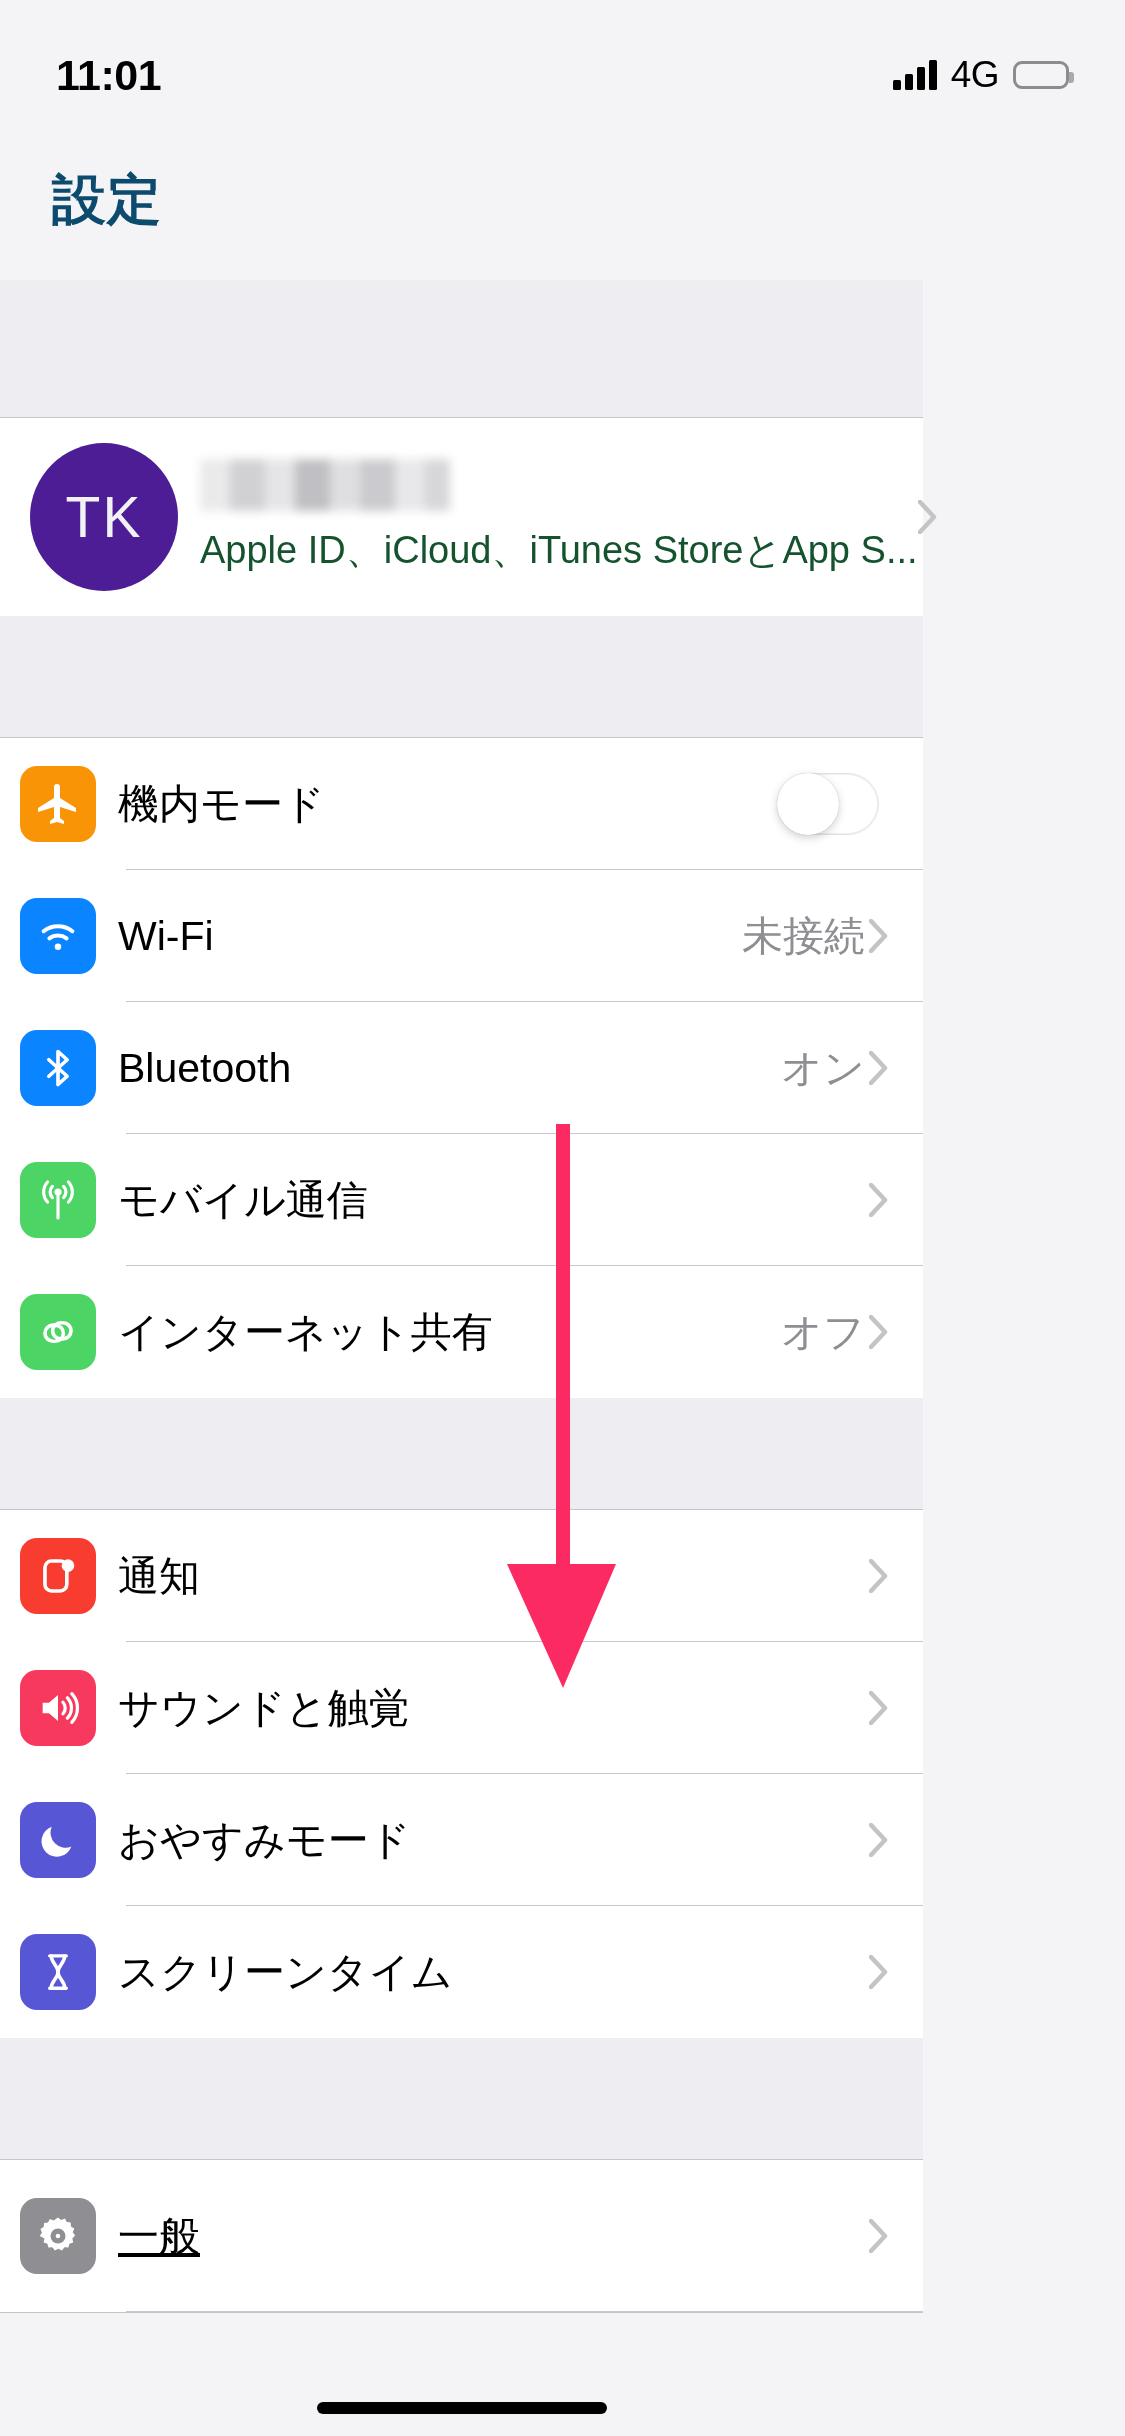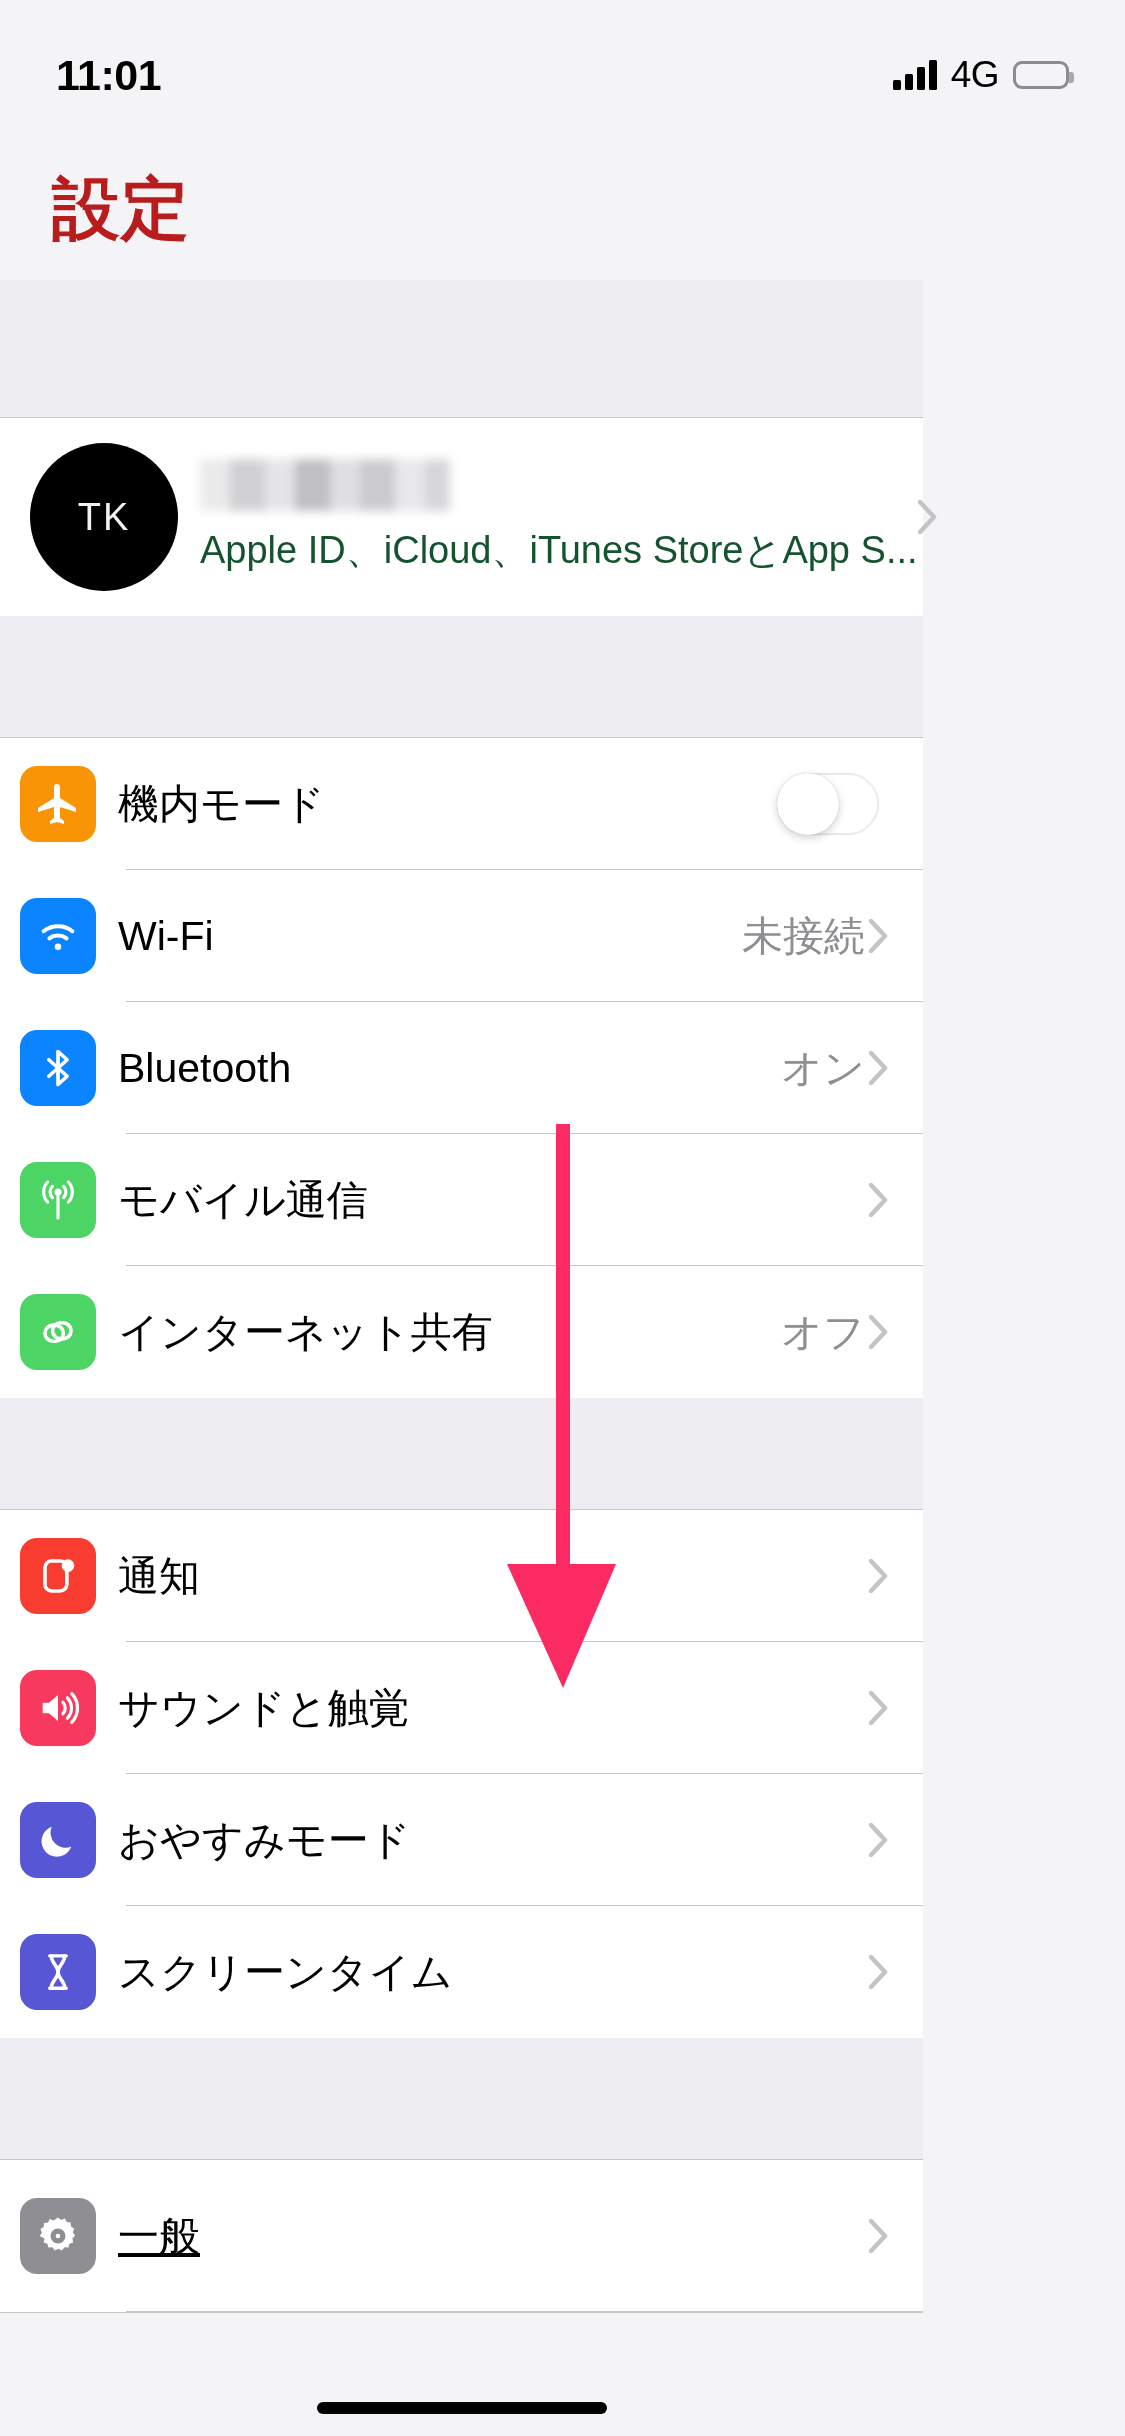--- a/index.html
+++ b/index.html
@@ -28,21 +28,21 @@
   .carrier{ font-size:37px; font-weight:500; color:#000; letter-spacing:-0.5px;}
   .battery{ position:relative; width:56px; height:28px; border:3px solid #8c8c8f;
             border-radius:9px; padding:2.5px; }
   .battery .fill{ width:100%; height:100%; background:#000; border-radius:5px; }
   .battery:after{ content:""; position:absolute; right:-8px; top:8px; width:5px; height:11px;
             background:#a9a9ad; border-radius:0 3px 3px 0; }
 
   
   .page-title{
     position:absolute; top:164px; left:52px;
-    font-size:68px; font-weight:bold; color:#b91c1c; letter-spacing:1px;
+    font-size:54px; font-weight:bold; color:#0c4a6e; letter-spacing:1px;
   }
 
   
   .gap{ background:#eeeef2; width:100%; }
   .sep-bottom{ border-bottom:1px solid #c6c6c8; }
 
   .group{ background:#ffffff; width:100%; }
 
   .row{
     position:relative; display:flex; align-items:center;
@@ -68,23 +68,23 @@
   .row-value{ font-size:41px; color:#8e8e93; }
   .chev{ width:20px; height:34px; flex:0 0 20px; }
   .chev svg{ display:block; }
 
   
   .appleid-row{
     position:relative; display:flex; align-items:center;
     height:198px; background:#fff; padding-left:30px;
   }
   .avatar{
-    width:148px; height:148px; border-radius:50%; background:#000000;
+    width:148px; height:148px; border-radius:50%; background:#4c1d95;
     color:#f2f2f4; display:flex; align-items:center; justify-content:center;
-    font-size:38px; letter-spacing:2px; flex:0 0 148px; margin-right:22px;
+    font-size:57px; letter-spacing:2px; flex:0 0 148px; margin-right:22px;
   }
   .appleid-text{ display:flex; flex-direction:column; justify-content:center; gap:14px; }
   .blurname{
     width:250px; height:52px; border-radius:3px;
     background:
       linear-gradient(90deg,#e9e9ea 0 12%,#cfcfd2 12% 26%,#e4e4e6 26% 38%,#bdbdc1 38% 52%,
                       #dedee1 52% 64%,#c9c9cd 64% 78%,#e7e7ea 78% 90%,#d5d5d9 90% 100%);
     filter:blur(5px); opacity:.95;
   }
   .appleid-sub{ font-size:38px; color:#14532d; white-space:nowrap; }

